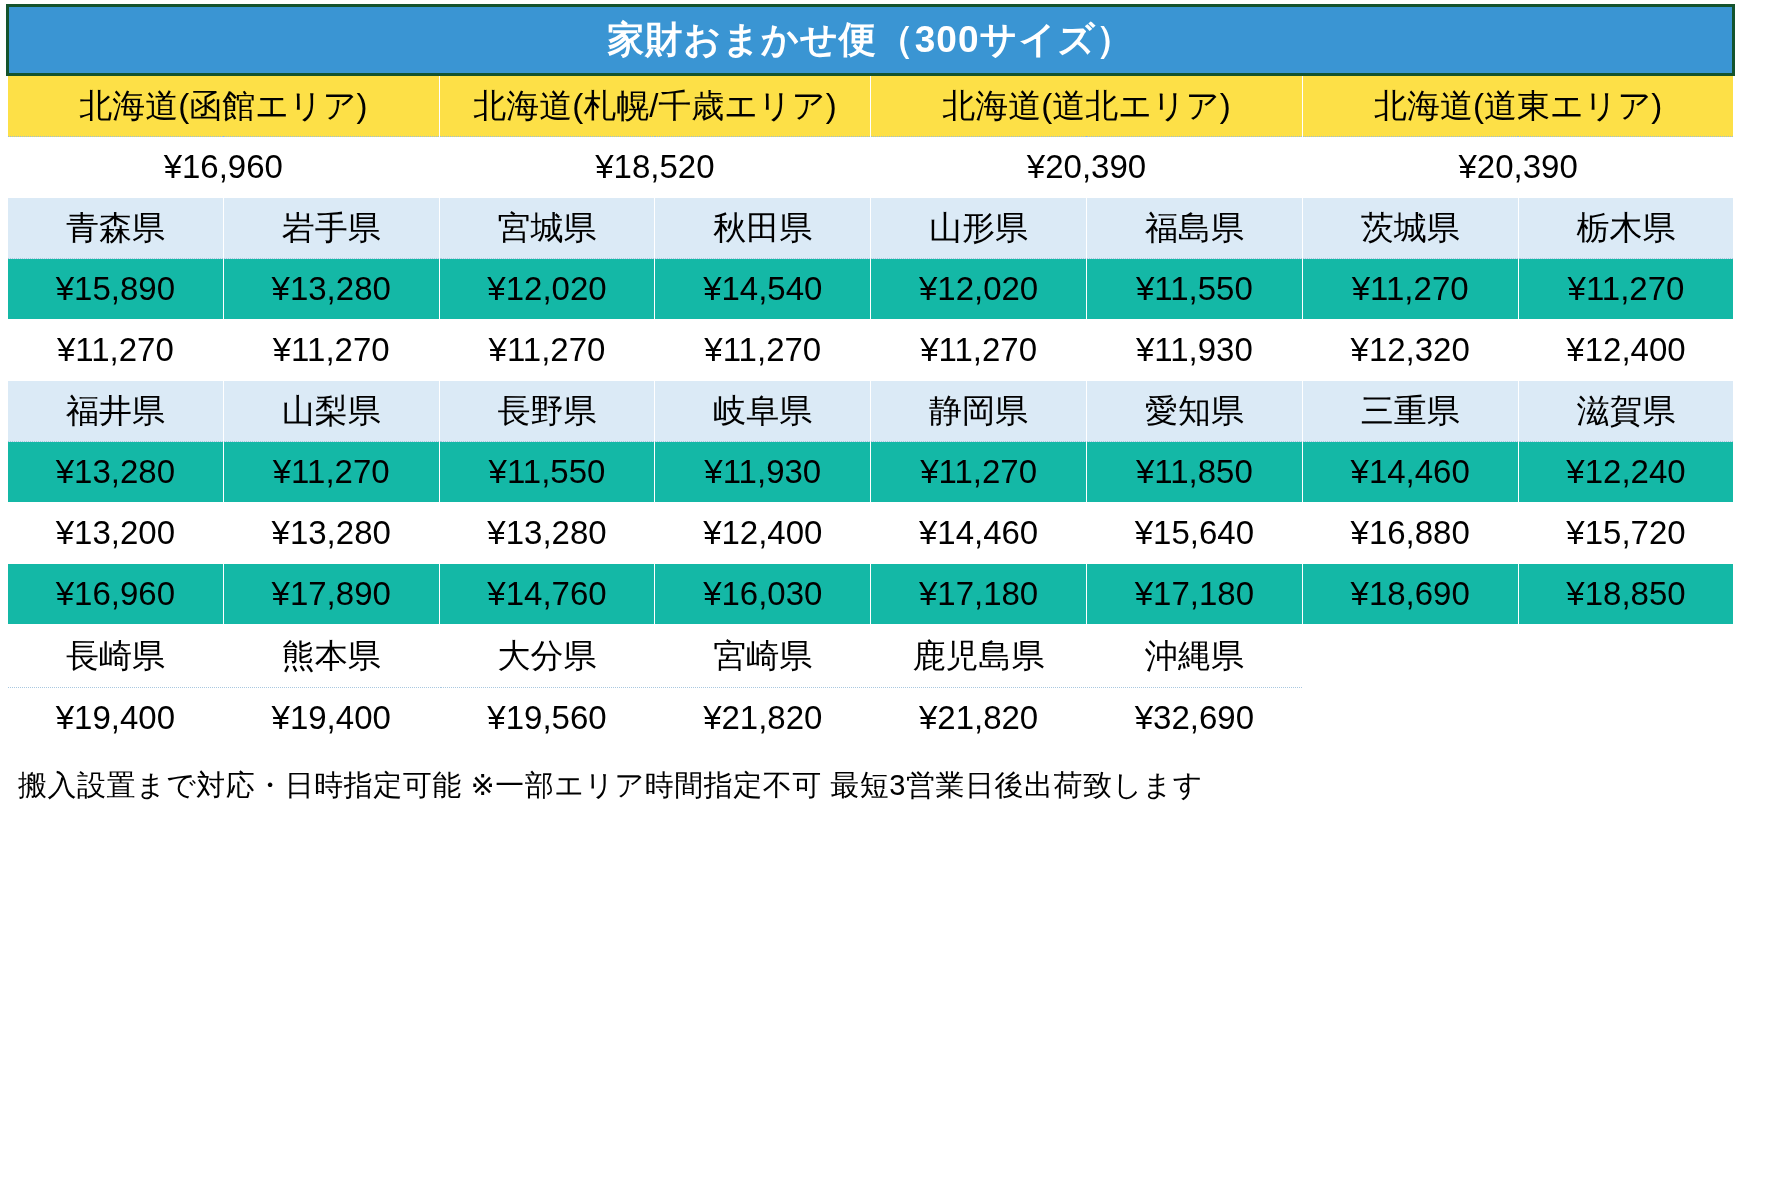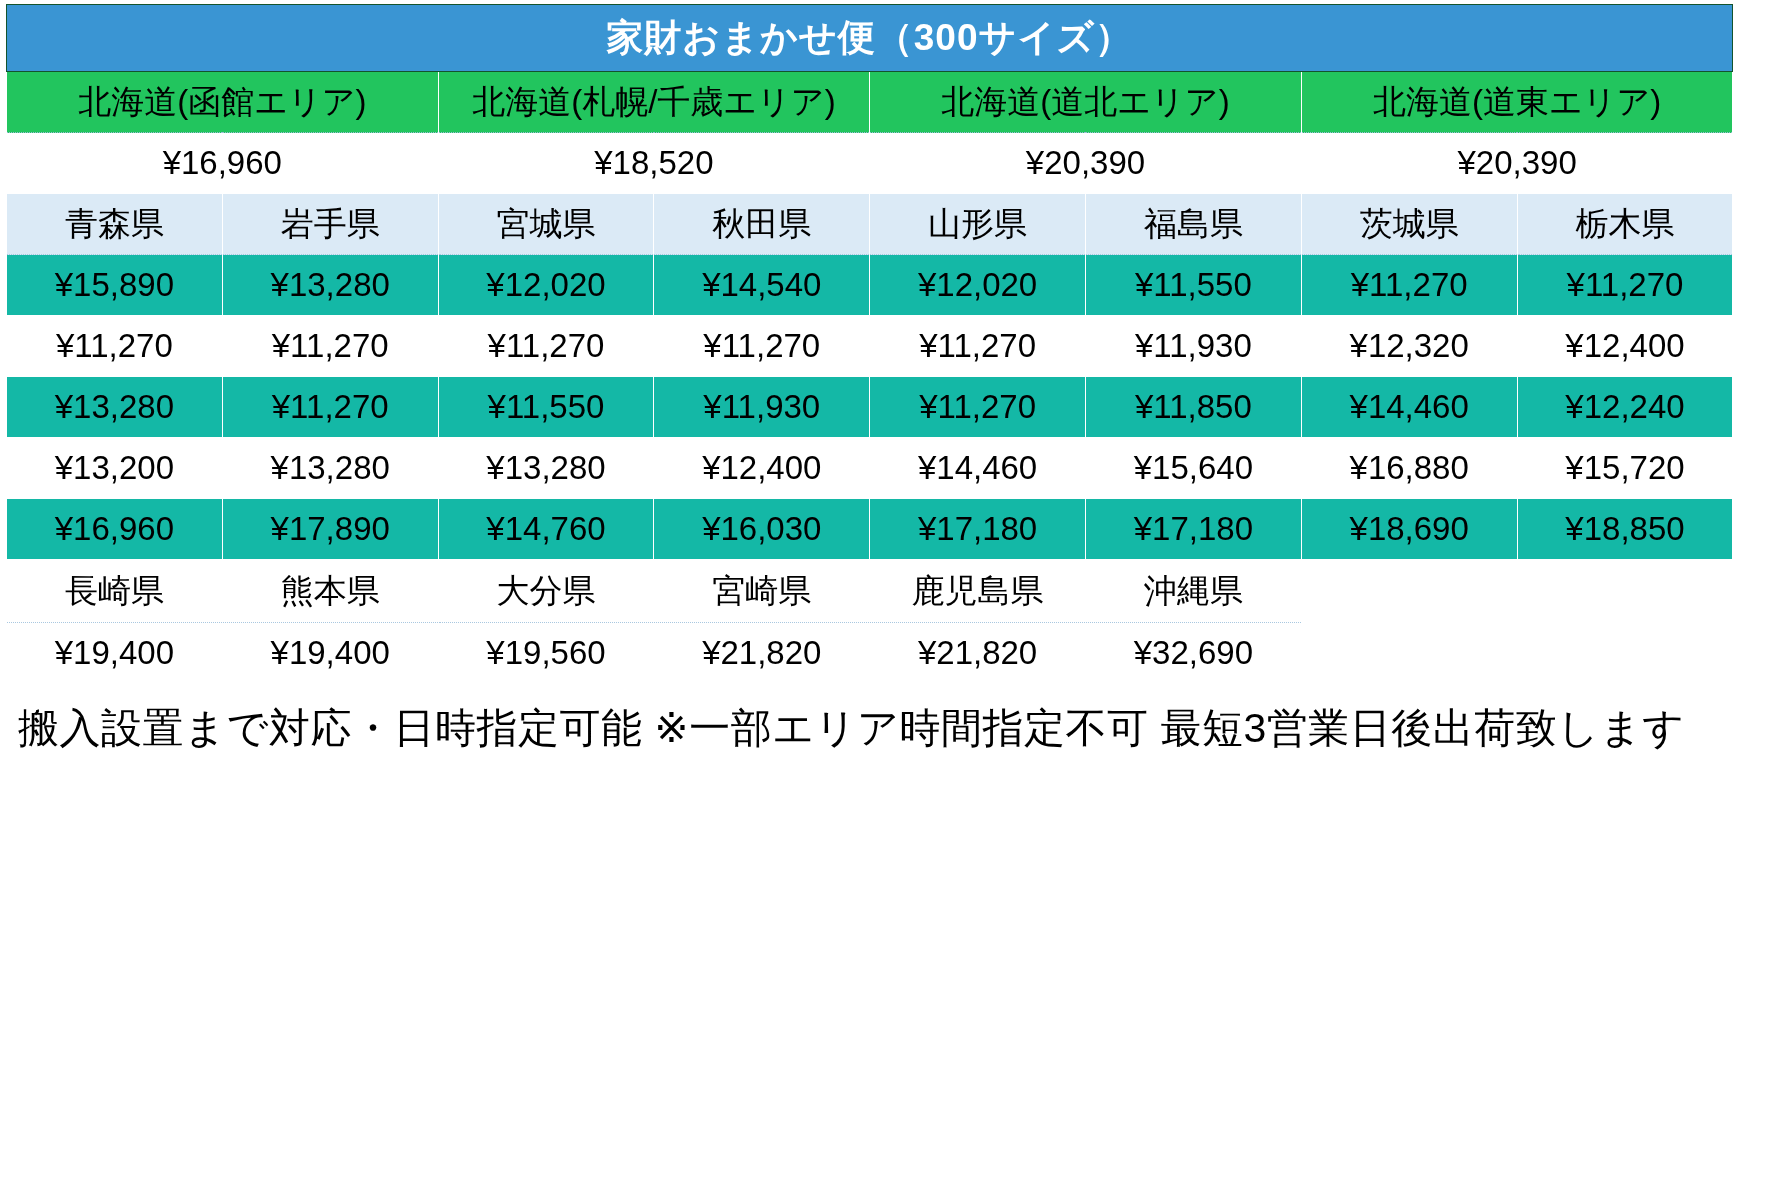--- a/index.html
+++ b/index.html
@@ -38,25 +38,25 @@
     padding: 0;
     height: 62px;
     background: #ffffff;
   }
   .title-cell {
     background: #3a95d3;
     color: #ffffff;
     font-weight: bold;
     font-size: 37px;
     height: 66px;
-    border: 1px solid #14532d;
+    border: 3px solid #14532d;
     letter-spacing: 1px;
   }
   .area-name {
-    background: #22c55e;
+    background: #fde047;
     border-bottom: 1px dotted #9bbdd6;
     font-size: 33px;
     height: 60px;
   }
   .area-price {
     background: #ffffff;
     font-size: 33px;
     height: 60px;
     border-top: none;
   }
@@ -78,21 +78,21 @@
   .pref-price.alt {
     background: #ffffff;
     border-top: none;
   }
   .empty {
     background: #ffffff;
     border: none;
   }
   .footnote {
     margin: 16px 0 0 18px;
-    font-size: 41px;
+    font-size: 29px;
     color: #000000;
     letter-spacing: 0.5px;
   }
 </style>
 </head>
 <body>
 
 <div class="sheet">
   <table class="rate-table">
     <colgroup>
@@ -148,20 +148,30 @@
         <td class="pref-price alt">¥11,270</td>
         <td class="pref-price alt">¥11,270</td>
         <td class="pref-price alt">¥11,270</td>
         <td class="pref-price alt">¥11,270</td>
         <td class="pref-price alt">¥11,930</td>
         <td class="pref-price alt">¥12,320</td>
         <td class="pref-price alt">¥12,400</td>
       </tr>
 
       <tr>
+        <td class="pref-name">福井県</td>
+        <td class="pref-name">山梨県</td>
+        <td class="pref-name">長野県</td>
+        <td class="pref-name">岐阜県</td>
+        <td class="pref-name">静岡県</td>
+        <td class="pref-name">愛知県</td>
+        <td class="pref-name">三重県</td>
+        <td class="pref-name">滋賀県</td>
+      </tr>
+      <tr>
         <td class="pref-price">¥13,280</td>
         <td class="pref-price">¥11,270</td>
         <td class="pref-price">¥11,550</td>
         <td class="pref-price">¥11,930</td>
         <td class="pref-price">¥11,270</td>
         <td class="pref-price">¥11,850</td>
         <td class="pref-price">¥14,460</td>
         <td class="pref-price">¥12,240</td>
       </tr>
 

